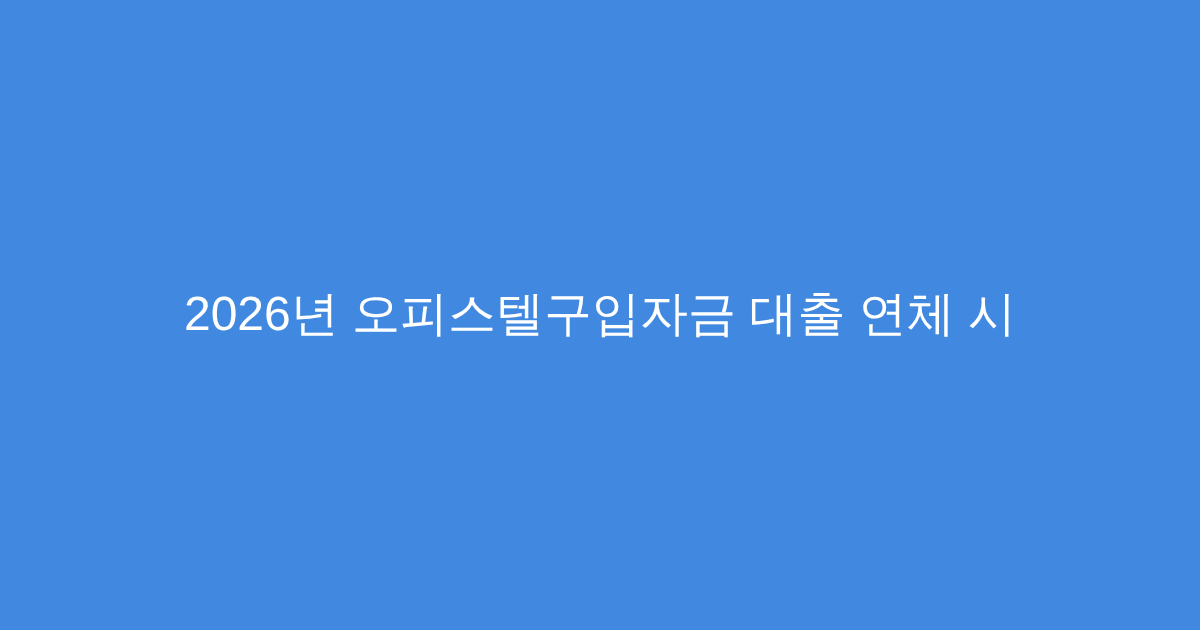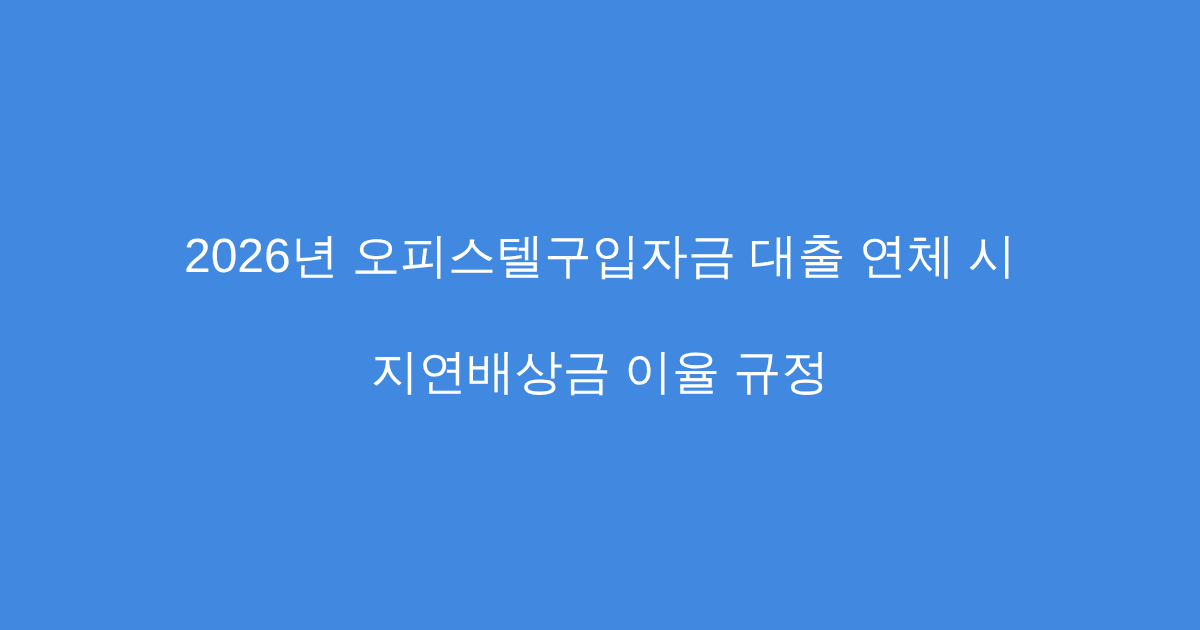--- a/index.html
+++ b/index.html
@@ -62,17 +62,16 @@
 </style>
 </head>
 <body style="background-color: rgb(65, 137, 224);">
 
 <div class="og-banner" style="background-color: rgb(65, 137, 224); border-radius: 26px;">
 
   <div class="banner-inner">
 
     <h1 class="banner-title" style="color: rgb(255, 255, 255);">
       <span class="title-line">2026년 오피스텔구입자금 대출 연체 시</span>
-      <span class="title-line">지연배상금 이율 규정</span>
     </h1>
 
   </div>
 </div>
 
 </body></html>

